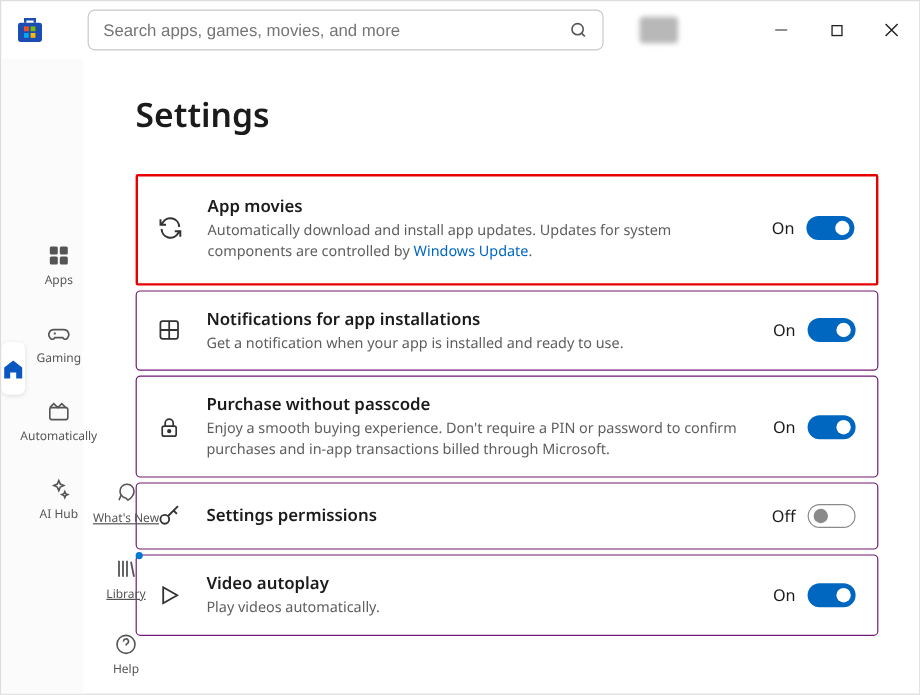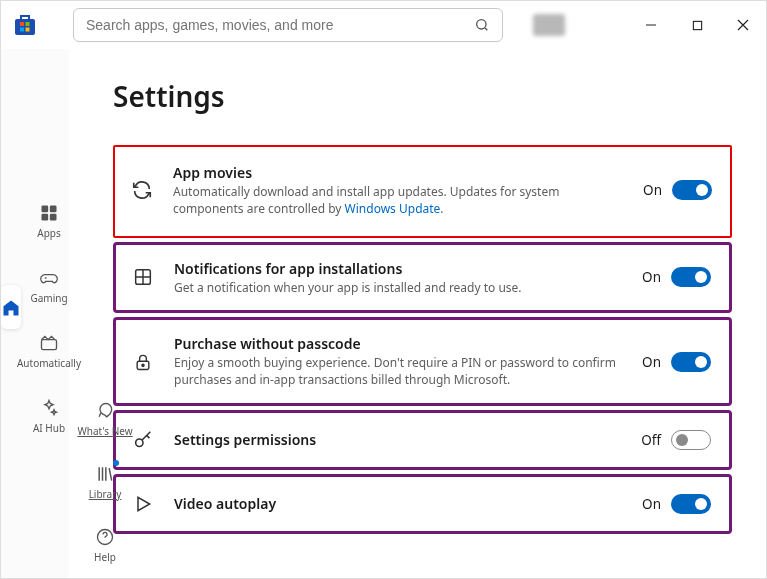--- a/index.html
+++ b/index.html
@@ -100,21 +100,21 @@
     overflow-y: auto;
   }
   h1.page-title {
     font-size: 28px;
     font-weight: 600;
     margin-bottom: 30px;
   }
   .setting-row {
     display: flex;
     align-items: center;
-    border: 3px solid #701a75;
+    border: 1px solid #701a75;
     border-radius: 4px;
     padding: 14px 18px 14px 14px;
     margin-bottom: 4px;
     gap: 18px;
     background:#fff;
   }
   .setting-row.highlight {
     border: 2.5px solid #e60000;
     border-radius: 2px;
     padding: 16px 18px 18px 14px;
@@ -338,20 +338,21 @@
     </div>
 
     <div class="setting-row">
       <div class="row-icon">
         <svg width="20" height="20" viewBox="0 0 24 24" fill="none" stroke="currentColor" stroke-width="1.8">
             <path d="M6 4v16l14-8z"></path>
           </svg>
       </div>
       <div class="row-text">
         <div class="row-title">Video autoplay</div>
+        <div class="row-desc">Play videos automatically.</div>
       </div>
       <div class="toggle-wrap">
         <span class="toggle-state">On</span>
         <div class="toggle on">
             <div class="knob"></div>
           </div>
       </div>
     </div>
 
   </div>

